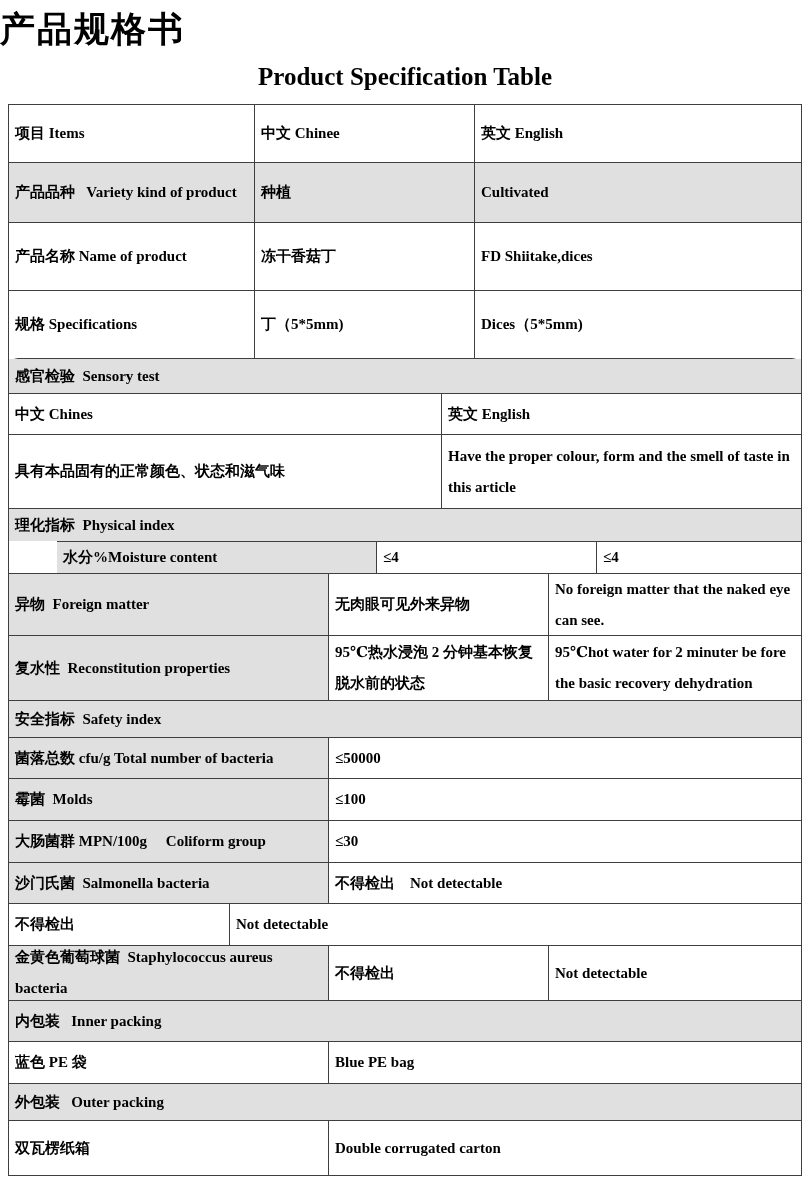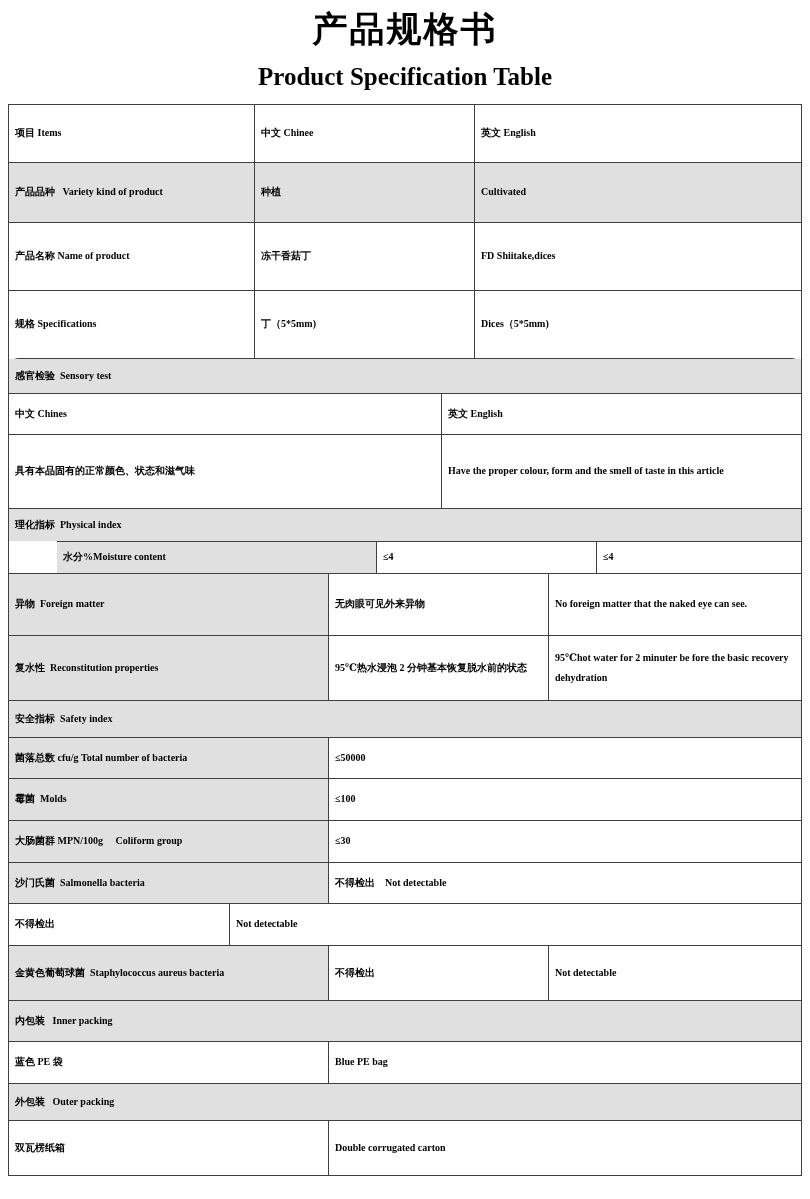--- a/index.html
+++ b/index.html
@@ -11,37 +11,36 @@
     color: #000000;
   }
   .page {
     position: relative;
     width: 810px;
     height: 1199px;
     overflow: hidden;
   }
   h1.title-cn {
     margin: 6px 0 10px 0;
-    text-align: center;
     font-size: 35px;
     font-weight: 700;
     letter-spacing: 2px;
   }
   h2.title-en {
     margin: 0 0 13px 0;
     text-align: center;
     font-size: 25px;
     font-weight: 700;
   }
   .tbl {
     width: 794px;
     margin-left: 8px;
     border: 1px solid #3f3f3f;
     box-sizing: border-box;
-    font-size: 10px;
+    font-size: 15px;
     font-weight: 700;
   }
   .row {
     display: flex;
     box-sizing: border-box;
     align-items: stretch;
   }
   .row + .row { border-top: 1px solid #3f3f3f; }
   .cell {
     box-sizing: border-box;

